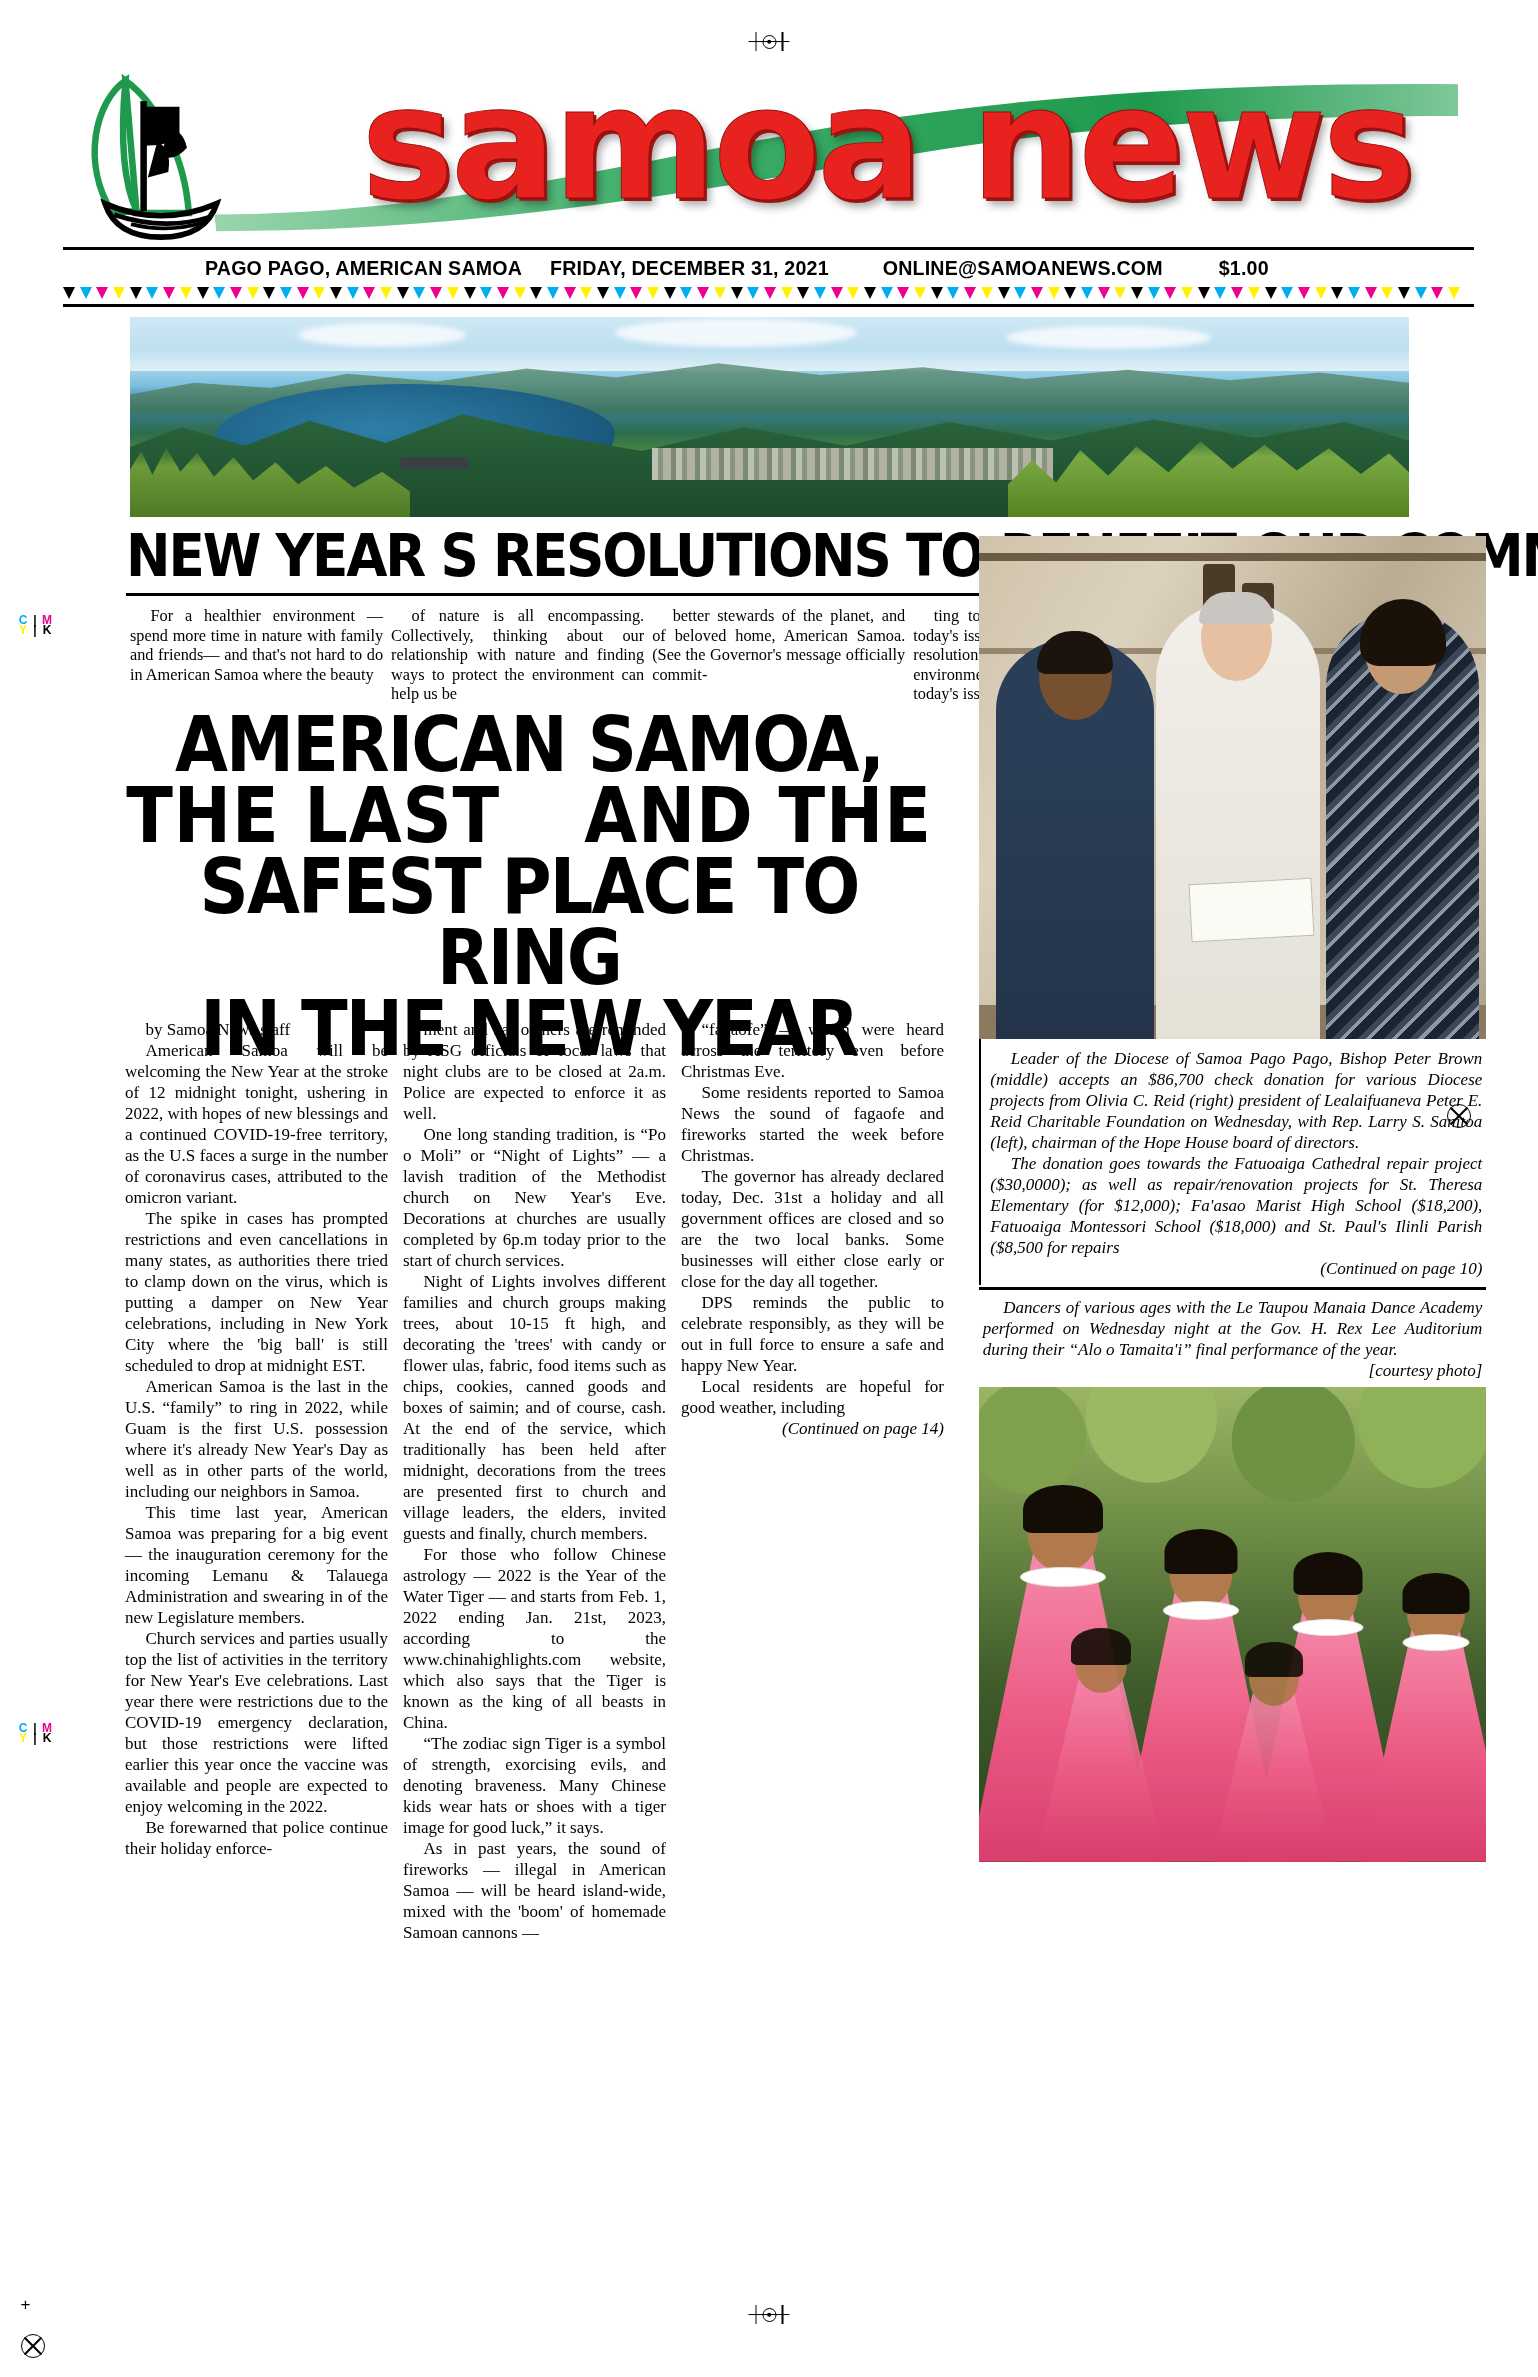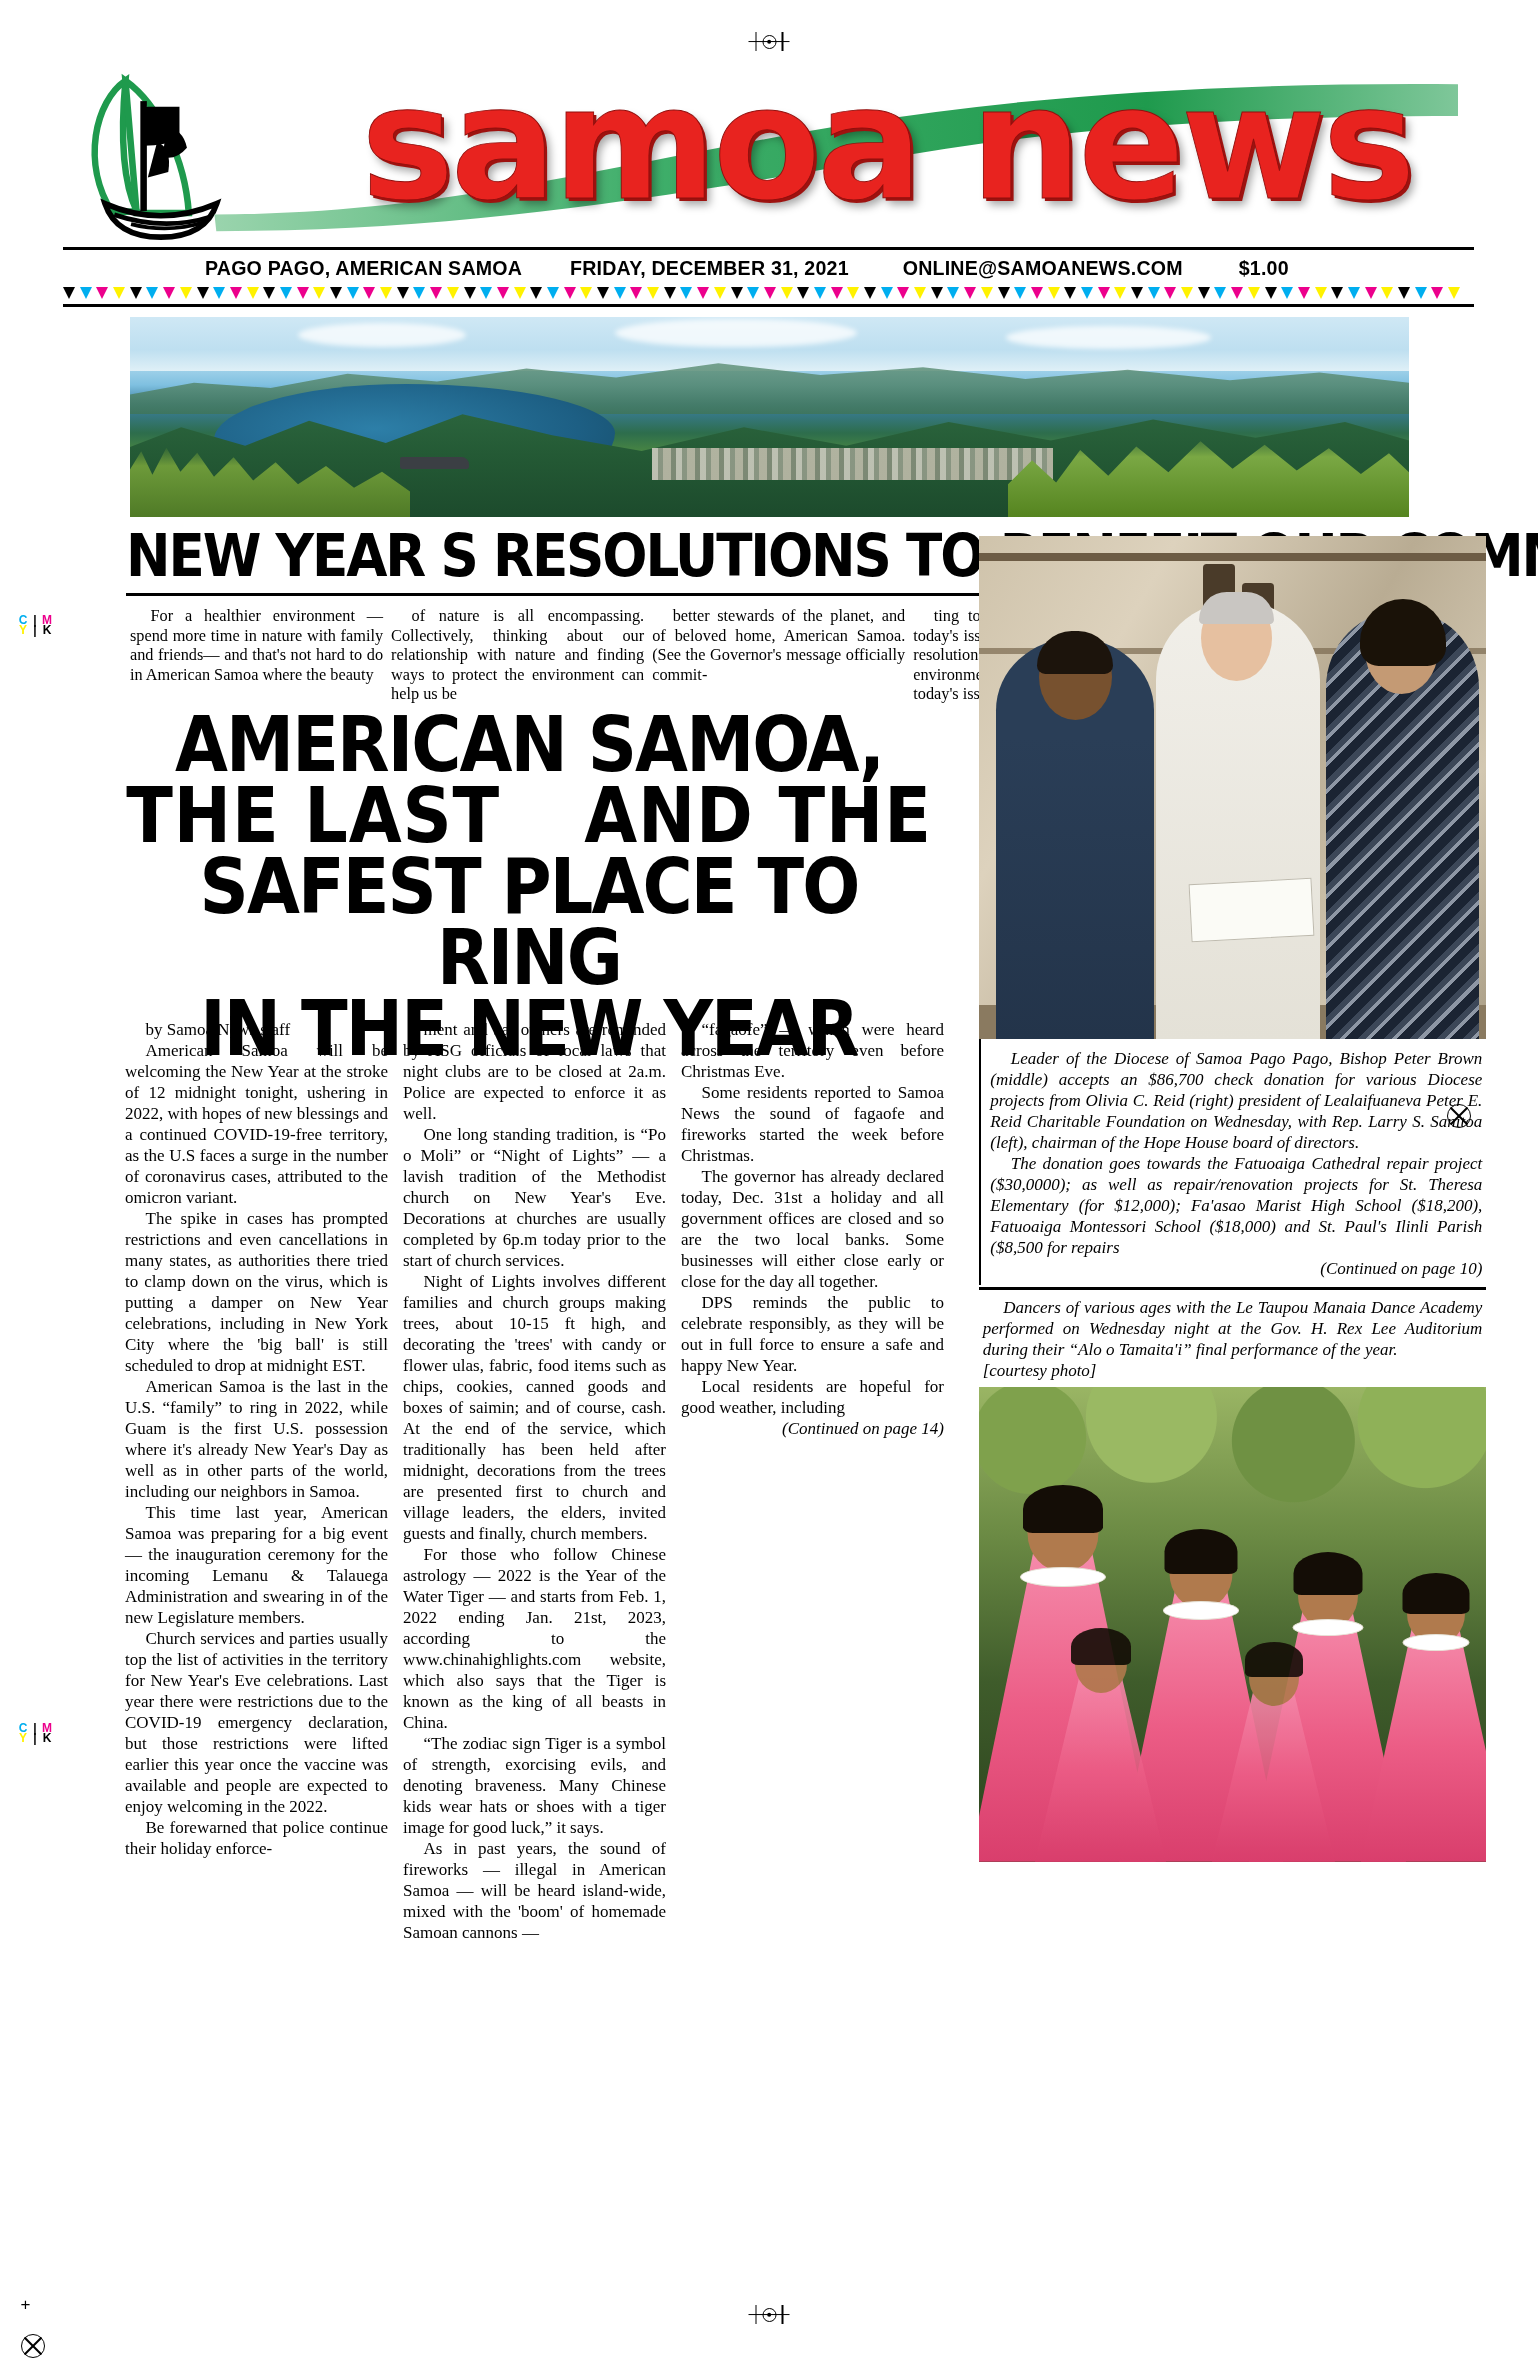--- a/index.html
+++ b/index.html
@@ -83,21 +83,21 @@
   }
   .masthead-info {
     position:absolute; left:0; top:198px; width:100%;
     display:flex; align-items:center;
     font-family:"Liberation Sans", sans-serif;
     font-weight:700; font-size:19.6px; letter-spacing:0.2px;
     color:#000;
     height:28px;
   }
   .mi-loc   { margin-left:142px; }
-  .mi-date  { margin-left:48px; }
+  .mi-date  { margin-left:28px; }
   .mi-email { margin-left:54px; }
   .mi-price { margin-left:56px; }
 
   
   .colorbar { position:absolute; left:0; top:231px; width:100%; height:12px; display:flex; }
   .colorbar .tri {
     width:0; height:0; border-left:6.5px solid transparent; border-right:6.5px solid transparent;
     border-top:12px solid #000; margin-right:4.7px;
   }
 
@@ -225,21 +225,21 @@
   }
   .caption p { margin:0; text-indent:20.5px; }
   .caption .jump { text-align:right; text-indent:0; font-style:italic;}
   .cap-rule { width:507px; height:2.8px; background:#000; margin-top:1.9px;}
 
   .caption-dance {
     width:507px; padding:7.5px 3.7px 5.6px 3.7px;
     font-style:italic; font-size:17px; line-height:21px; text-align:justify;
   }
   .caption-dance p { margin:0; text-indent:20.5px; }
-  .caption-dance .credit { text-align:left; text-indent:0; }
+  .caption-dance .credit { text-align:right; text-indent:0; }
 
   .photo-dance {
     width:507px; height:475px; position:relative; overflow:hidden;
     background:linear-gradient(#7f9a52,#4f6b34 42%, #2f4a22);
   }
   .pd-bg { position:absolute; inset:0;
      background:linear-gradient(#9ab564 0%, #6d8c45 30%, #3f5c2b 62%, #2b421d 100%);}
   .pd-foliage { position:absolute; left:0; top:0; width:100%; height:168px;
      background:radial-gradient(circle at 10% 30%, #7fa14c 0 56px, transparent 57px),
                 radial-gradient(circle at 34% 18%, #9ab963 0 65px, transparent 66px),

